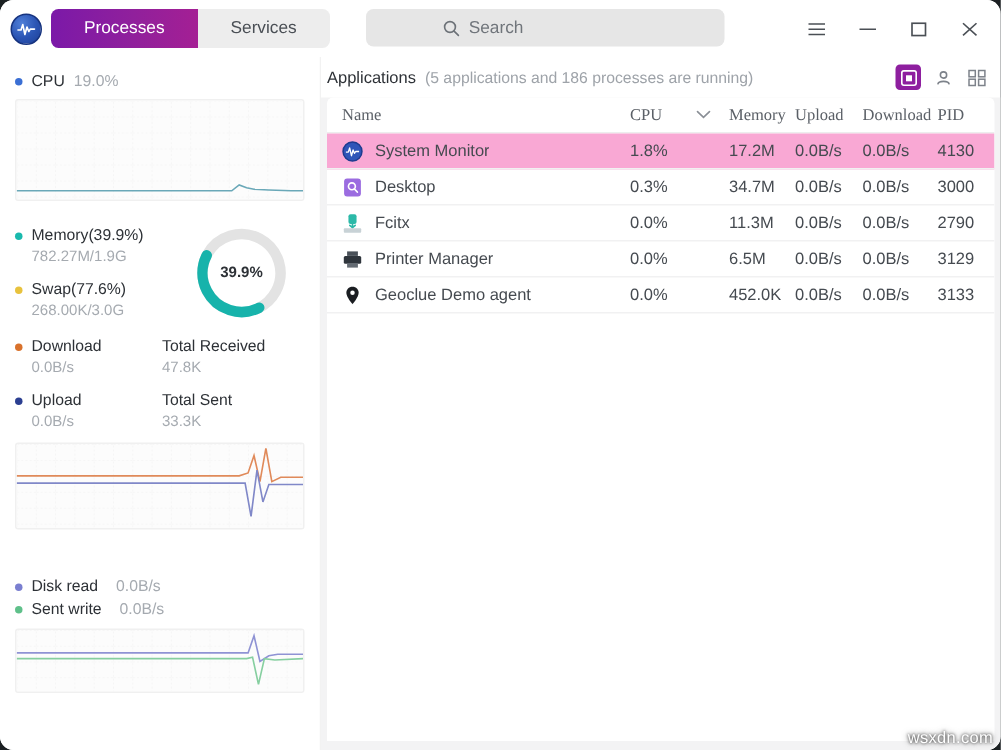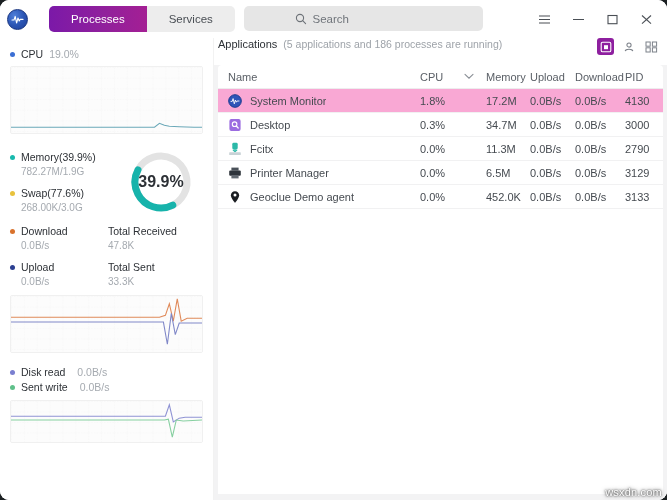--- a/index.html
+++ b/index.html
@@ -22,21 +22,20 @@
 
   
   #titlebar {
     height: 38px;
     flex: 0 0 38px;
     background: #ffffff;
     display: flex;
     align-items: center;
     padding: 0 0 0 4px;
     position: relative;
-    gap: 15px;
   }
   #app-logo {
     width: 21px; height: 21px;
     border-radius: 50%;
     margin: 0 6px 0 3px;
     background: radial-gradient(circle at 34% 30%, #4f7fd8 0%, #2b55b4 52%, #1d3f96 100%);
     border: 1.5px solid #16337f;
     display: flex; align-items: center; justify-content: center;
     flex: 0 0 auto;
   }
@@ -137,21 +136,21 @@
     width: 68px; height: 68px;
     position: relative;
     margin-right: 8px;
     flex: 0 0 auto;
   }
   .donut-wrap .pct {
     position: absolute;
     left: 0; right: 0; top: 50%;
     transform: translateY(-50%);
     text-align: center;
-    font-size: 16px;
+    font-size: 10px;
     font-weight: bold;
     color: #2d3136;
   }
   .two-col {
     display: flex;
   }
   .two-col .col { flex: 1 1 50%; }
   .two-col .col.c2 { flex: 0 0 95px; }
 
   
@@ -160,20 +159,21 @@
     display: flex;
     flex-direction: column;
     background: #ffffff;
     border-left: 1px solid #f2f2f2;
     min-width: 0;
   }
   #apps-head {
     height: 27px;
     flex: 0 0 27px;
     display: flex;
+    align-items: center;
     padding: 0 7px 0 4px;
     gap: 6px;
   }
   #apps-title { font-size: 11px; color: #2d3136; }
   #apps-count { font-size: 10.5px; color: #9ea3a9; flex: 1 1 auto; }
   .viewbtn {
     width: 17px; height: 17px;
     display: flex; align-items: center; justify-content: center;
     border-radius: 3px;
     cursor: default;
@@ -198,20 +198,21 @@
   }
   .thead, .trow {
     display: flex;
     align-items: center;
     font-size: 11px;
   }
   .thead {
     height: 24px;
     border-bottom: 1px solid #ededee;
     color: #5b6067;
+    font-family: Liberation Serif, serif;
   }
   .trow {
     height: 24px;
     border-bottom: 1px solid #f1f1f2;
     color: #454a50;
   }
   .trow.selected { background: #f9a8d4; }
   .c-name { flex: 1 1 auto; display: flex; align-items: center; gap: 8px; padding-left: 10px; min-width: 0; }
   .c-name .nm { overflow: hidden; text-overflow: ellipsis; white-space: nowrap; }
   .c-cpu { flex: 0 0 66px; }
@@ -368,21 +369,21 @@
         <div class="graph" style="height:58px;margin-top:6px">
           <svg viewBox="0 0 193 58" preserveAspectRatio="none">
             <rect width="193" height="58" fill="#fcfcfc"></rect>
             <rect width="193" height="58" fill="url(#grid1)"></rect>
             <path d="M0 22 L150 22 L156 20 L160 8 L164 26 L168 3 L172 26 L178 23 L193 23" fill="none" stroke="#e08a5a" stroke-width="1.1"></path>
             <path d="M0 27 L150 27 L154 27 L158 50 L162 18 L166 40 L170 28 L176 28 L193 28" fill="none" stroke="#8088c8" stroke-width="1.1"></path>
           </svg>
         </div>
       </div>
 
-      <div class="panel" style="margin-top:12px">
+      <div class="panel" style="margin-top:31px">
         <div class="legend-row">
           <span class="dot" style="background:#7a7fd0"></span>
           <span class="lbl">Disk read</span>
           <span class="val" style="margin-left:6px">0.0B/s</span>
         </div>
         <div class="legend-row">
           <span class="dot" style="background:#5fc08a"></span>
           <span class="lbl">Sent write</span>
           <span class="val" style="margin-left:6px">0.0B/s</span>
         </div>

